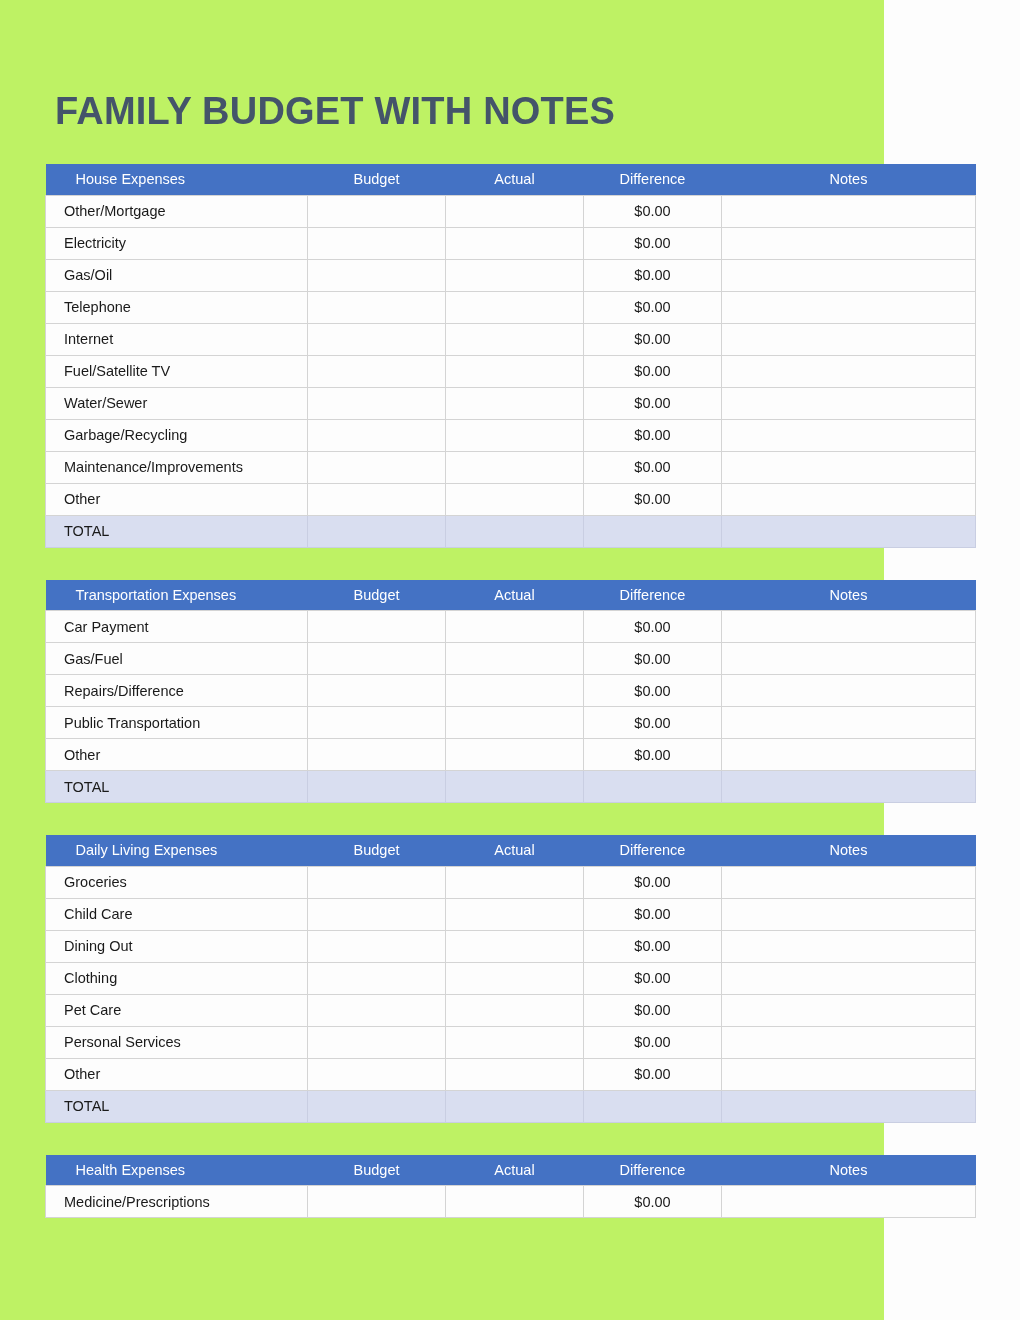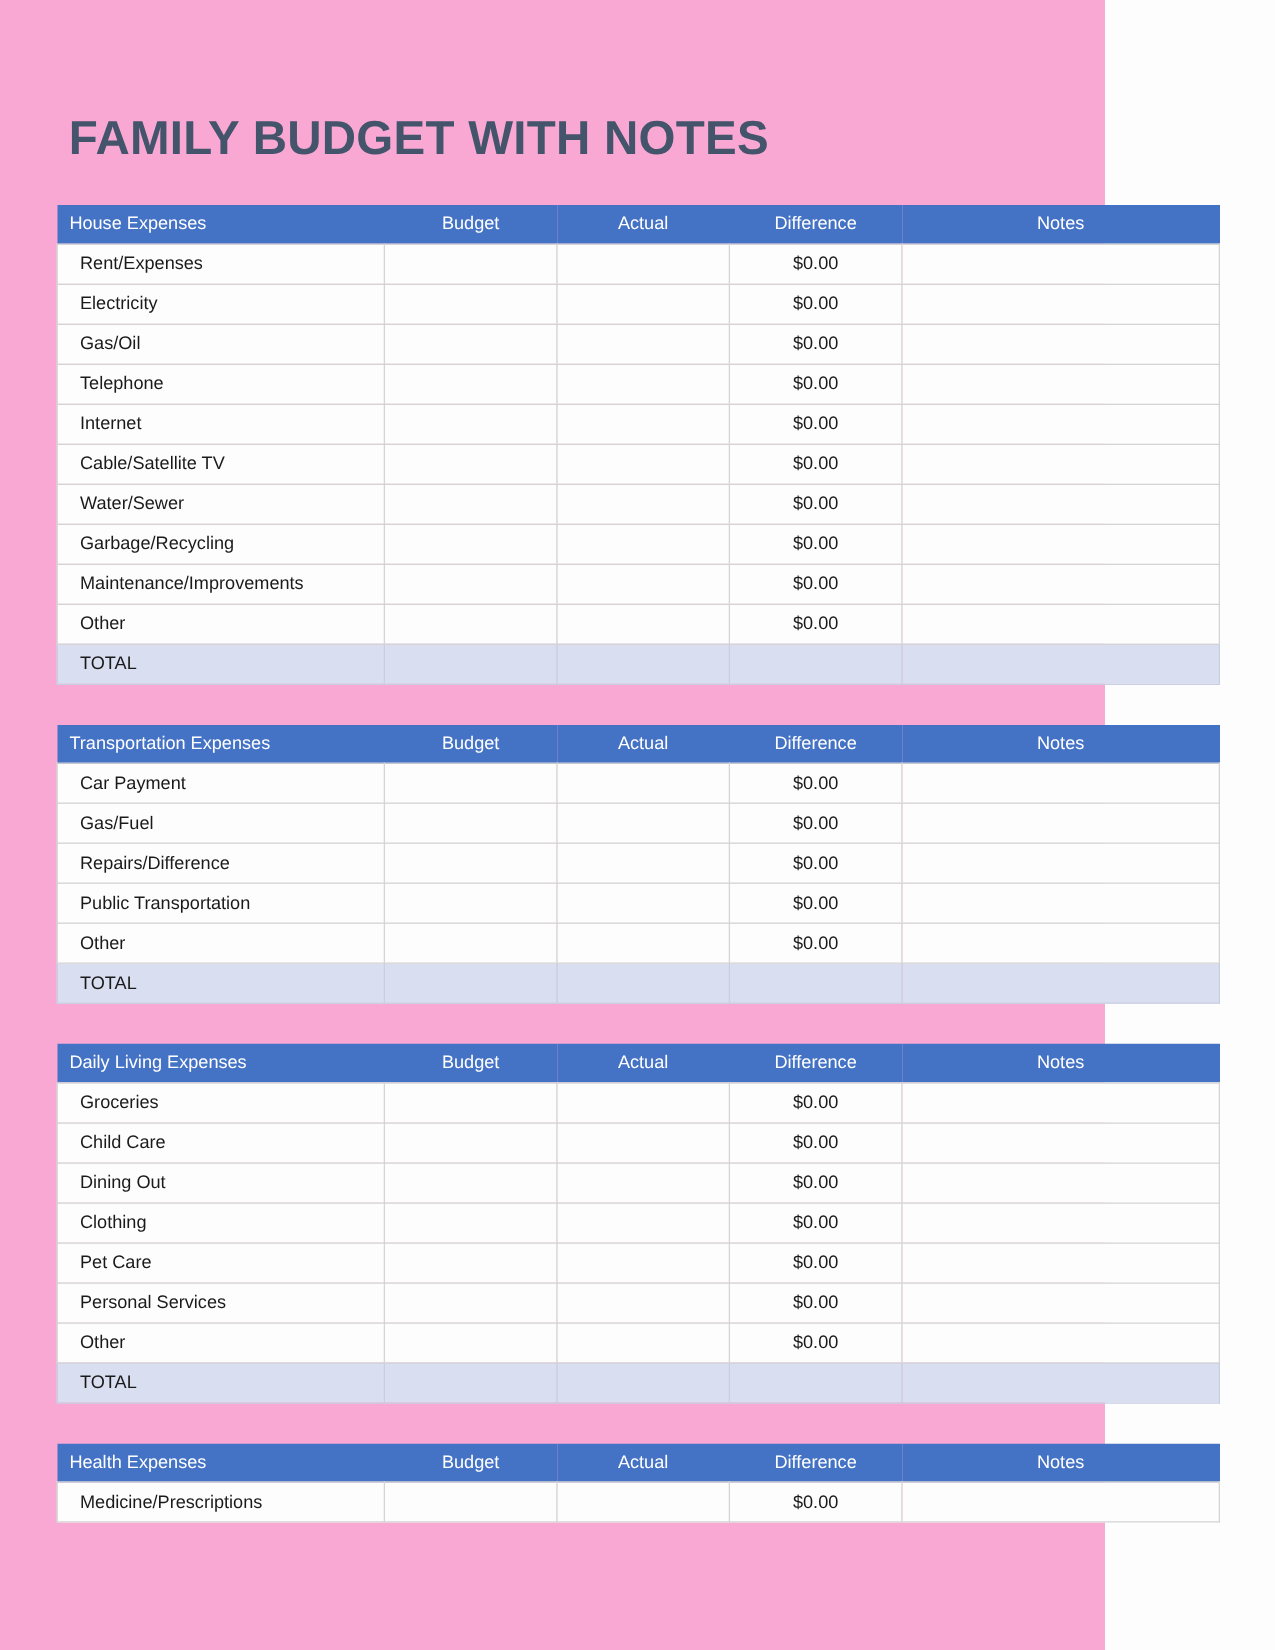--- a/index.html
+++ b/index.html
@@ -14,21 +14,21 @@
     background: #fdfdfd;
     overflow: hidden;
   }
 
   .page {
     position: relative;
     width: 884px;
     height: 1320px;
     box-sizing: border-box;
     padding: 0;
-    background: #f9a8d4;
+    background: #bef264;
   }
 
   .doc-title {
     position: absolute;
     left: 55px;
     top: 92px;
     font-size: 38px;
     font-weight: bold;
     color: #44546a;
     letter-spacing: 0.2px;
@@ -62,21 +62,21 @@
     font-size: 14.5px;
     font-weight: normal;
     height: 31px;
     padding: 0 12px;
     border: none;
     box-sizing: border-box;
     vertical-align: middle;
   }
   table.budget thead th.h-label {
     text-align: left;
-    padding-left: 10px;
+    padding-left: 30px;
   }
   table.budget thead th.h-num,
   table.budget thead th.h-notes {
     padding: 0;
   }
 
   table.budget tbody td {
     height: 32px;
     box-sizing: border-box;
     border: 1px solid #d4d4d4;
@@ -128,21 +128,21 @@
           <tr>
             <th class="h-label">House Expenses</th>
             <th class="h-num">Budget</th>
             <th class="h-num">Actual</th>
             <th class="h-num">Difference</th>
             <th class="h-notes">Notes</th>
           </tr>
         </thead>
         <tbody>
           <tr>
-            <td class="t-label">Rent/Expenses</td>
+            <td class="t-label">Other/Mortgage</td>
             <td class="t-num"></td>
             <td class="t-num"></td>
             <td class="t-num">$0.00</td>
             <td class="t-notes"></td>
           </tr>
           <tr>
             <td class="t-label">Electricity</td>
             <td class="t-num"></td>
             <td class="t-num"></td>
             <td class="t-num">$0.00</td>
@@ -163,21 +163,21 @@
             <td class="t-notes"></td>
           </tr>
           <tr>
             <td class="t-label">Internet</td>
             <td class="t-num"></td>
             <td class="t-num"></td>
             <td class="t-num">$0.00</td>
             <td class="t-notes"></td>
           </tr>
           <tr>
-            <td class="t-label">Cable/Satellite TV</td>
+            <td class="t-label">Fuel/Satellite TV</td>
             <td class="t-num"></td>
             <td class="t-num"></td>
             <td class="t-num">$0.00</td>
             <td class="t-notes"></td>
           </tr>
           <tr>
             <td class="t-label">Water/Sewer</td>
             <td class="t-num"></td>
             <td class="t-num"></td>
             <td class="t-num">$0.00</td>

